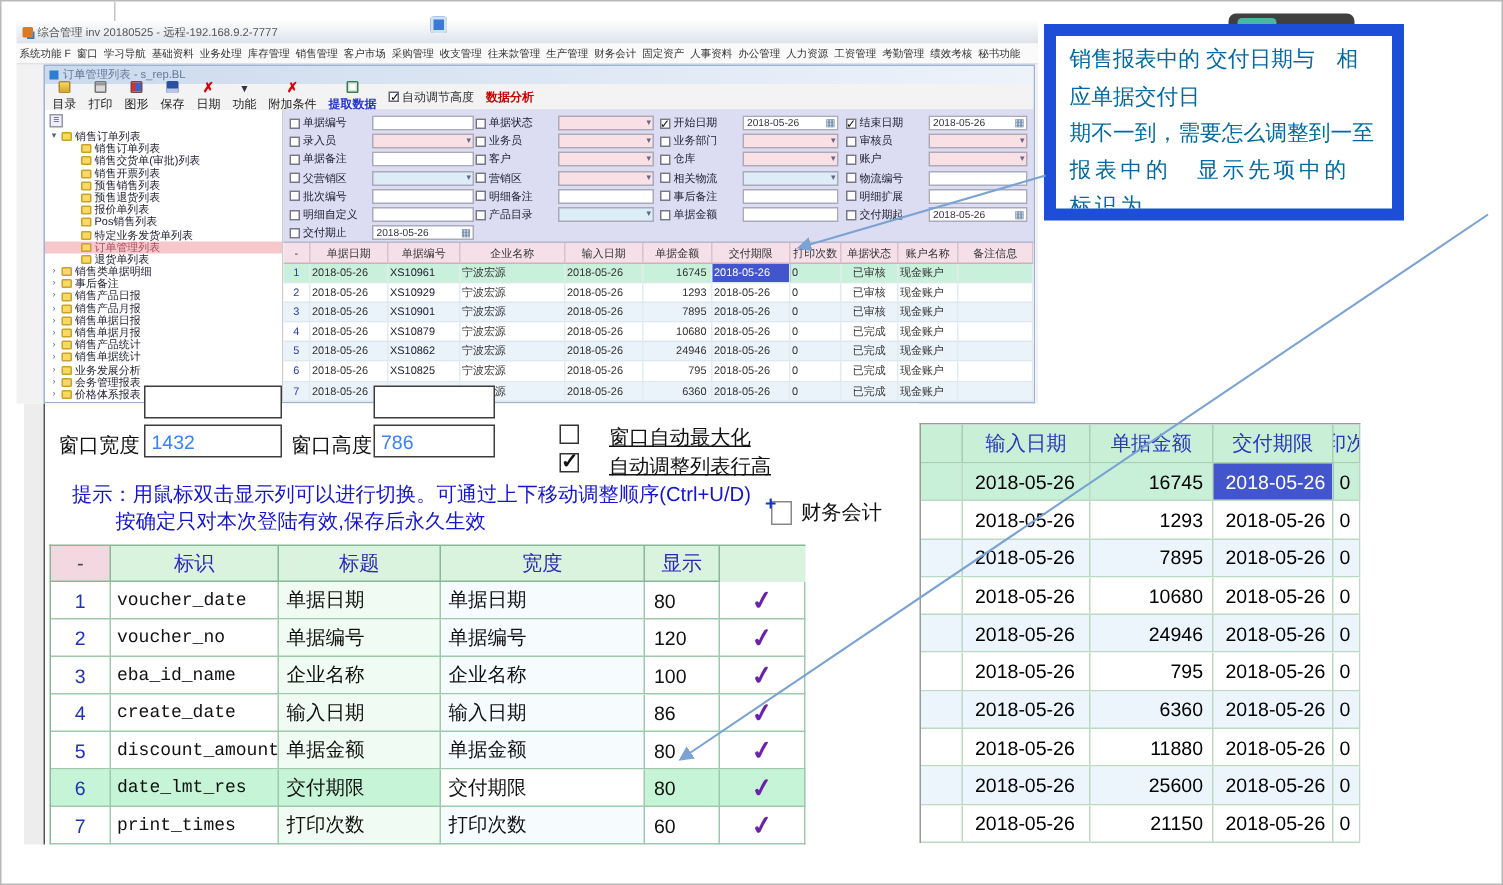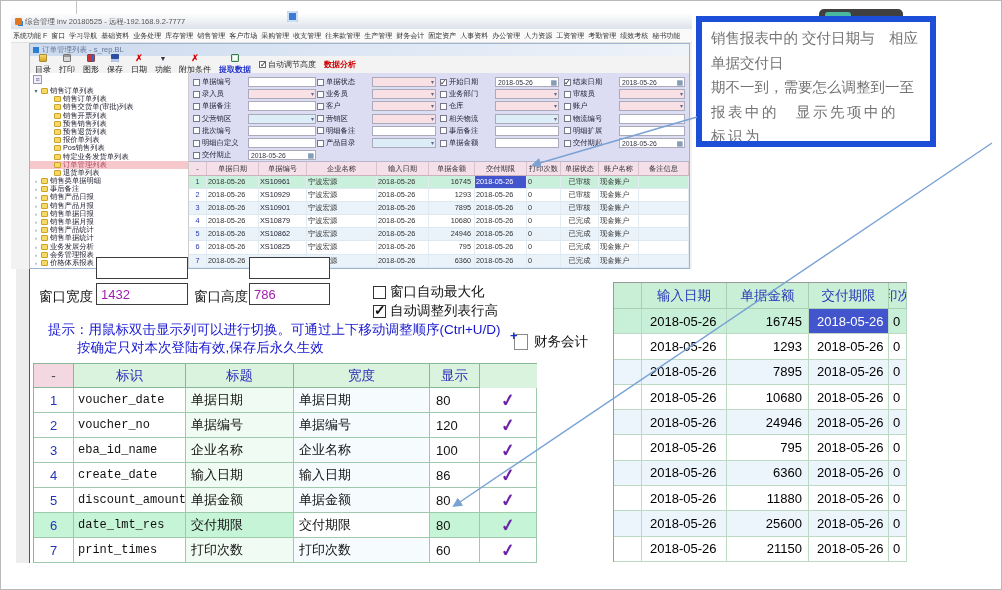--- a/index.html
+++ b/index.html
@@ -83,36 +83,36 @@
   .c6{width:52px;}.c6.selected{background:#4355cd;color:#fff;}
   .c7{width:34px;}.c8{width:38px;text-align:center;}.c9{width:40px;}.c10{flex:1;}
 
   
   .pill{position:absolute;left:818px;top:8px;width:84px;height:13px;background:#404040;border-radius:5px;}
   .pill-in{position:absolute;left:6px;top:3px;width:26px;height:7px;background:#49b8a0;border-radius:3px;}
   .blueico{position:absolute;left:286px;top:10px;width:11px;height:11px;background:#3b7bd4;border-radius:2px;
       box-shadow:inset 0 0 0 2px #cfe0f5;}
 
   
-  .note{position:absolute;left:695px;top:15px;width:240px;height:131px;background:#fff;border:6px solid #1d4ed8;
-      box-sizing:border-box;padding:4px 9px;font-size:14.5px;line-height:24.5px;color:#737373;overflow:hidden;}
+  .note{position:absolute;left:695px;top:15px;width:240px;height:131px;background:#fff;border:8px solid #1d4ed8;
+      box-sizing:border-box;padding:4px 9px;font-size:14.5px;line-height:24.5px;color:#0369a1;overflow:hidden;}
   .note .sp3{letter-spacing:2.5px;}
   .wavy{text-decoration:underline;text-decoration-style:wavy;text-decoration-color:#e33;text-underline-offset:3px;}
 
   
   .dlg{position:absolute;left:15px;top:268px;width:596px;height:294px;background:#fff;font-size:13px;color:#111;}
   .lstrip{position:absolute;left:0;top:0;width:13px;height:100%;background:#ededed;}
   .lline{position:absolute;left:13px;top:0;width:1px;height:100%;background:#555;}
   .cutbox{position:absolute;height:22px;border:1px solid #3c3c3c;background:#fff;box-sizing:border-box;}
   .cut1{left:80px;top:-12px;width:92px;}
   .cut2{left:233px;top:-12px;width:81px;}
   .fldlabel{position:absolute;font-size:13.5px;white-space:nowrap;}
   .dinput{position:absolute;height:22px;border:1px solid #3c3c3c;background:#fff;box-sizing:border-box;
-      font-family:"Liberation Sans",sans-serif;font-size:13px;padding:0 0 0 4px;color:#a21caf;}
-  .dcb{position:absolute;display:flex;gap:4px;align-items:center;font-size:13.5px;white-space:nowrap;}
+      font-family:"Liberation Sans",sans-serif;font-size:13px;padding:0 0 0 4px;color:#3b82f6;}
+  .dcb{position:absolute;display:flex;gap:20px;font-size:13.5px;white-space:nowrap;text-decoration:underline;}
   .cb13{width:13px;height:13px;border:1.6px solid #333;background:#fff;box-sizing:border-box;position:relative;flex:none;}
   .cb13.checked::after{content:"✓";position:absolute;left:0;top:-4px;font-size:14px;font-weight:bold;color:#111;}
   .hint{position:absolute;color:#1515cf;font-size:13.5px;white-space:nowrap;}
   .quote{position:absolute;left:498px;top:64px;display:flex;align-items:center;gap:6px;font-size:13.5px;color:#111;}
   .qico{width:12px;height:14px;border:1px solid #888;background:#fff;position:relative;flex:none;}
   .qico::after{content:"+";color:#1133cc;font-weight:bold;position:absolute;left:-5px;top:-7px;font-size:13px;}
   .stable{position:absolute;left:17px;top:94px;width:504px;border-top:1px solid #89b897;border-left:1px solid #89b897;box-sizing:border-box;}
   .shead{display:flex;height:24px;background:#d9f3de;color:#2a2ab8;font-size:13.5px;}
   .shead .sc{display:flex;align-items:center;justify-content:center;border-right:1px solid #89b897;
       border-bottom:1px solid #89b897;box-sizing:border-box;flex:none;white-space:nowrap;overflow:hidden;}

